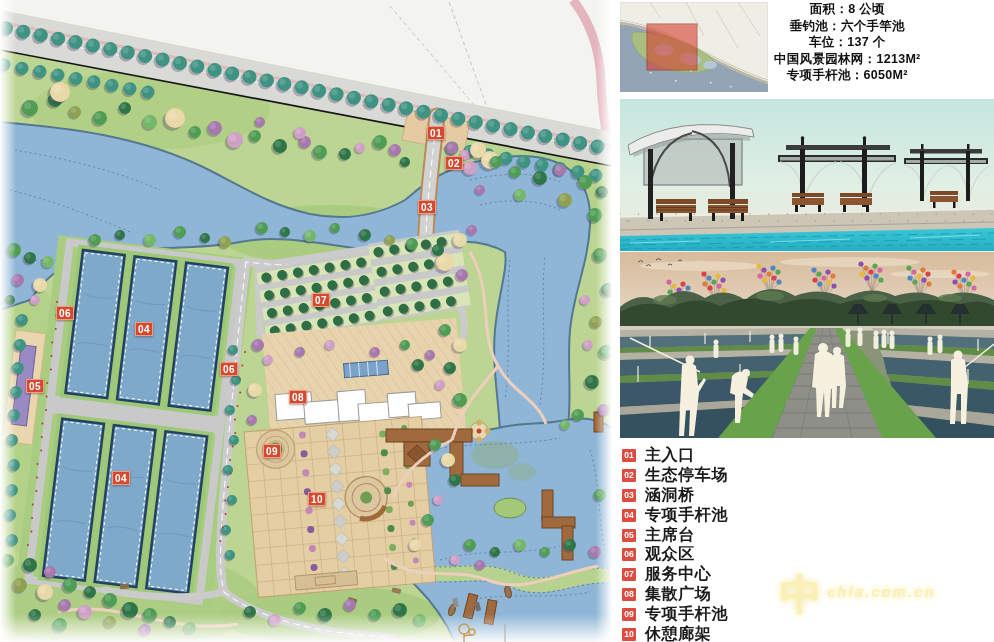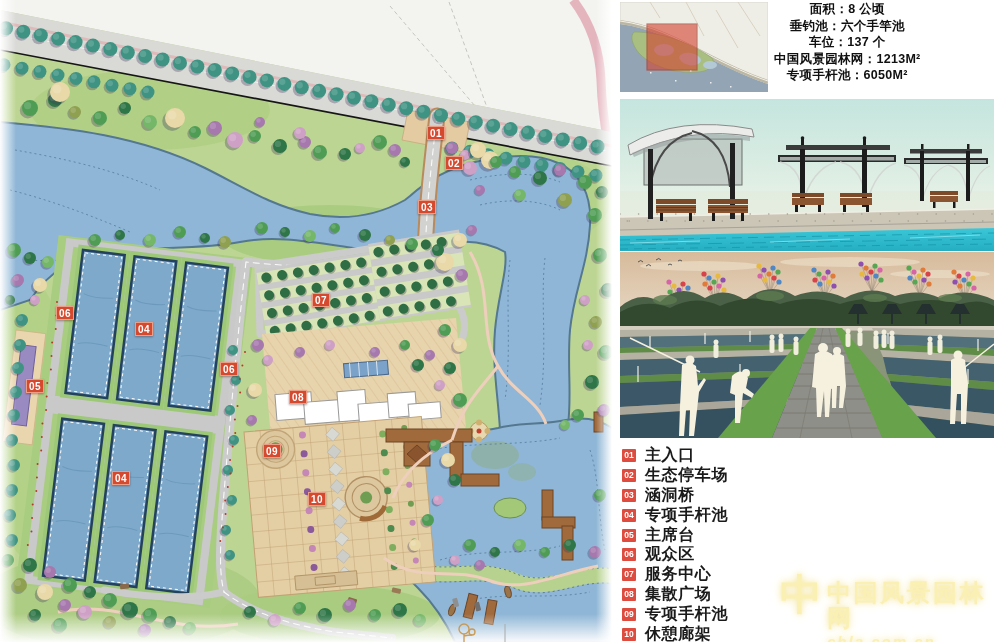--- a/index.html
+++ b/index.html
@@ -1566,18 +1566,17 @@
       </div>
     <div class="lrow">
         <span class="lnum">10</span>
         <span class="llab">休憩廊架</span>
       </div>
   </div>
 
   <div class="wm">
     <span class="wm-logo">中</span>
     <span class="wm-col">
-      <div class="wm-title">中国风景园林网</div>
       <div class="wm-url">chla.com.cn</div>
     </span>
   </div>
 
 </div>
 
 </body></html>

